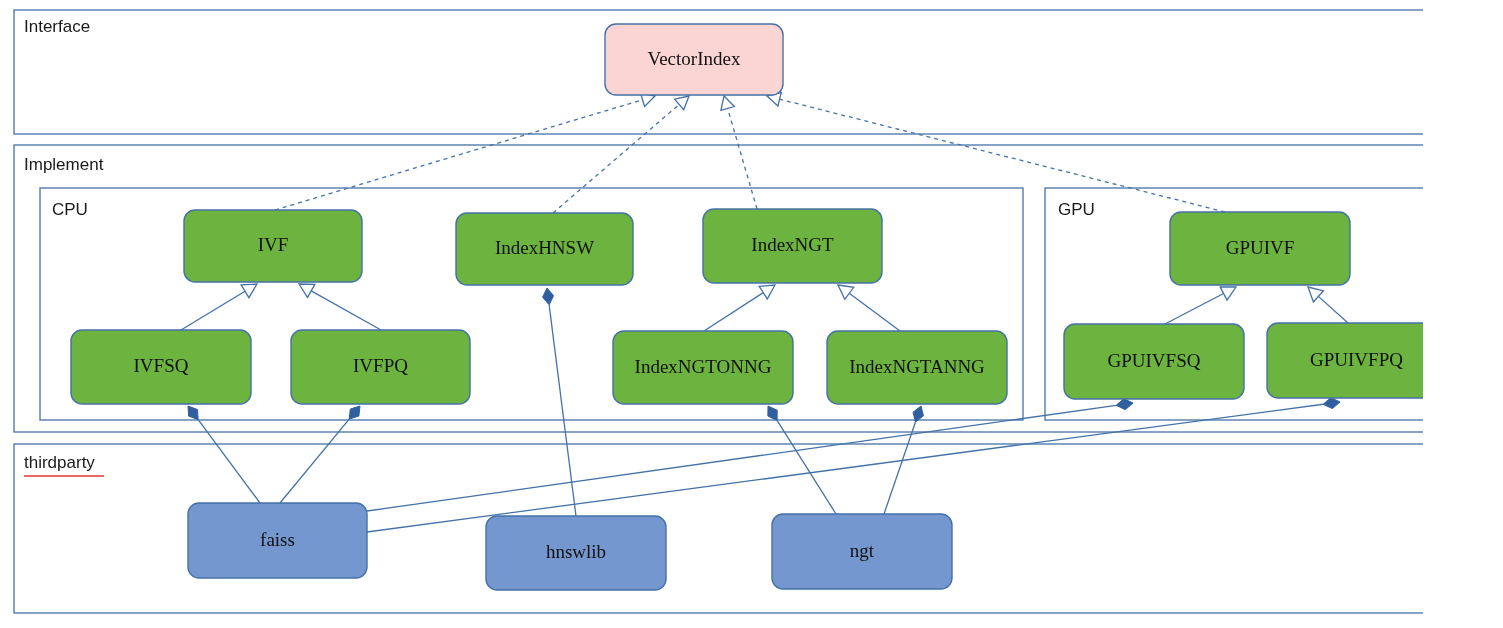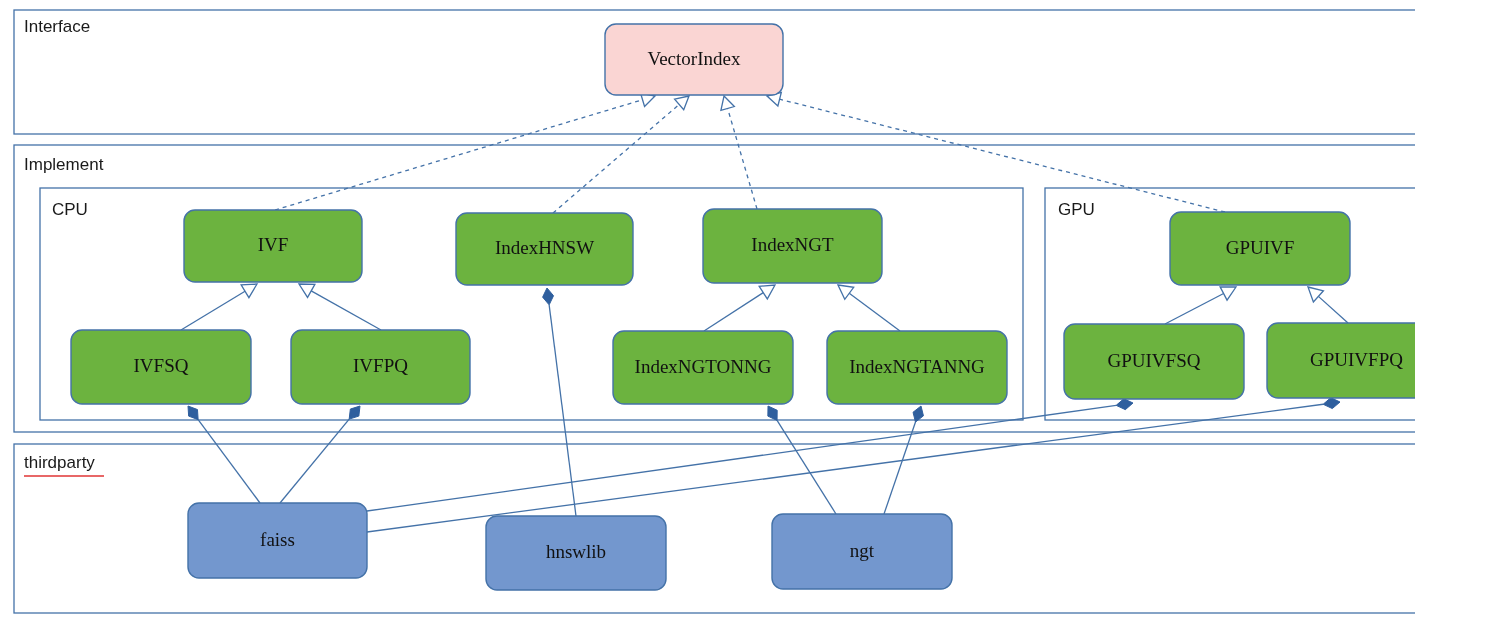--- a/index.html
+++ b/index.html
@@ -7,20 +7,21 @@
     padding: 0;
     background: #ffffff;
   }
   #stage {
     position: relative;
     width: 1415px;
     height: 628px;
     background: #ffffff;
     overflow: hidden;
     font-family: "Liberation Sans", sans-serif;
+    padding-left: 8px;
   }
   #diagram {
     position: absolute;
     left: 0;
     top: 0;
     width: 1503px;
     height: 628px;
     display: block;
   }
   .group-rect {

